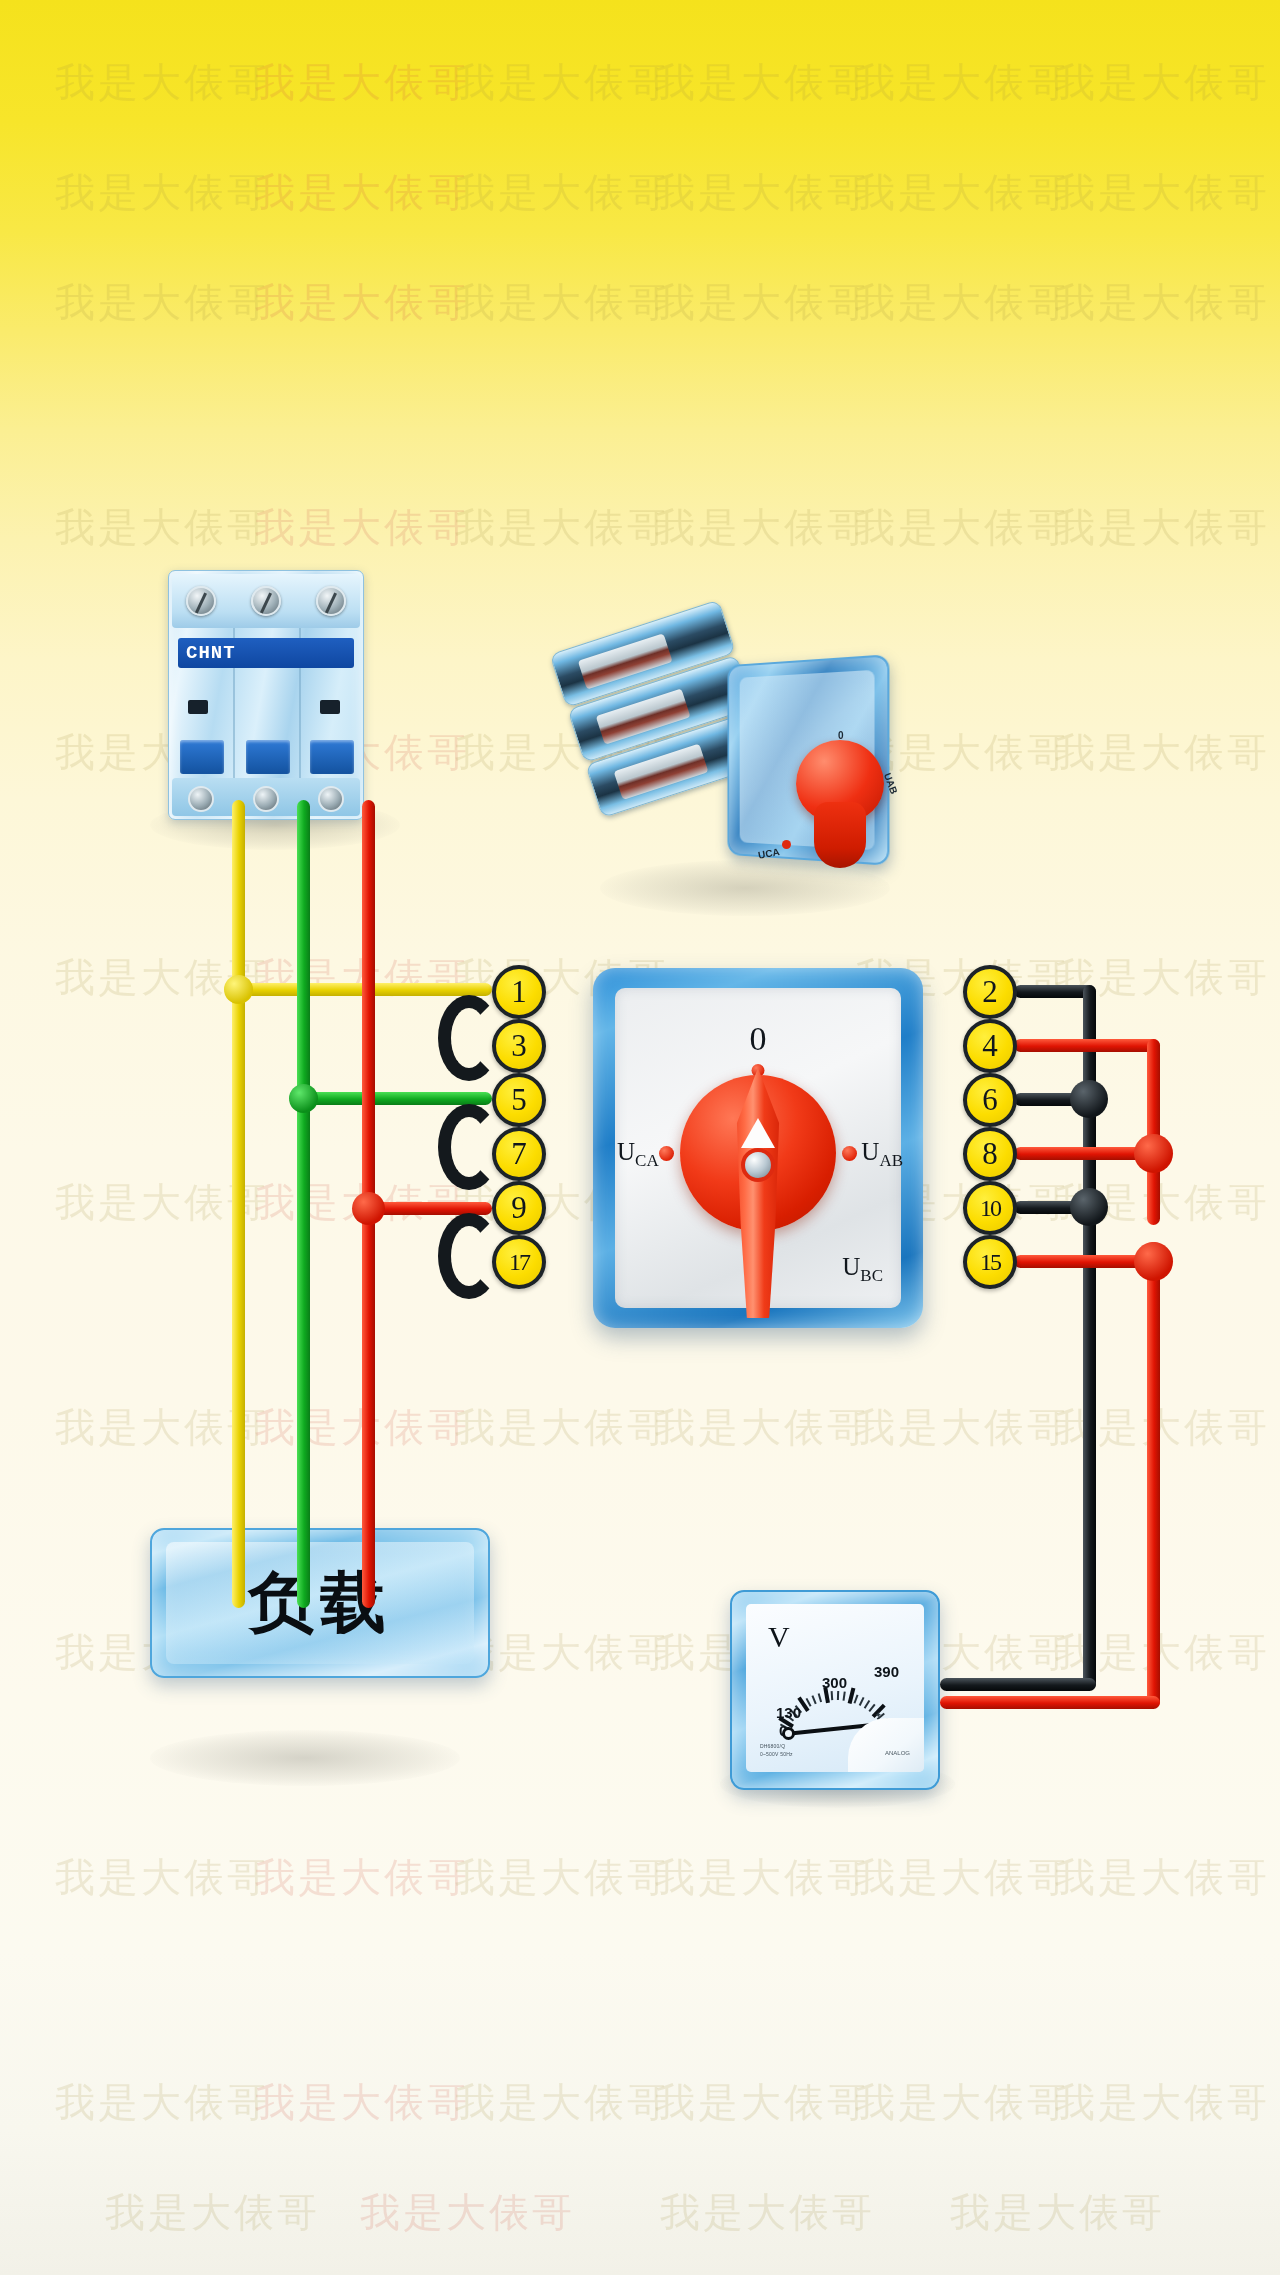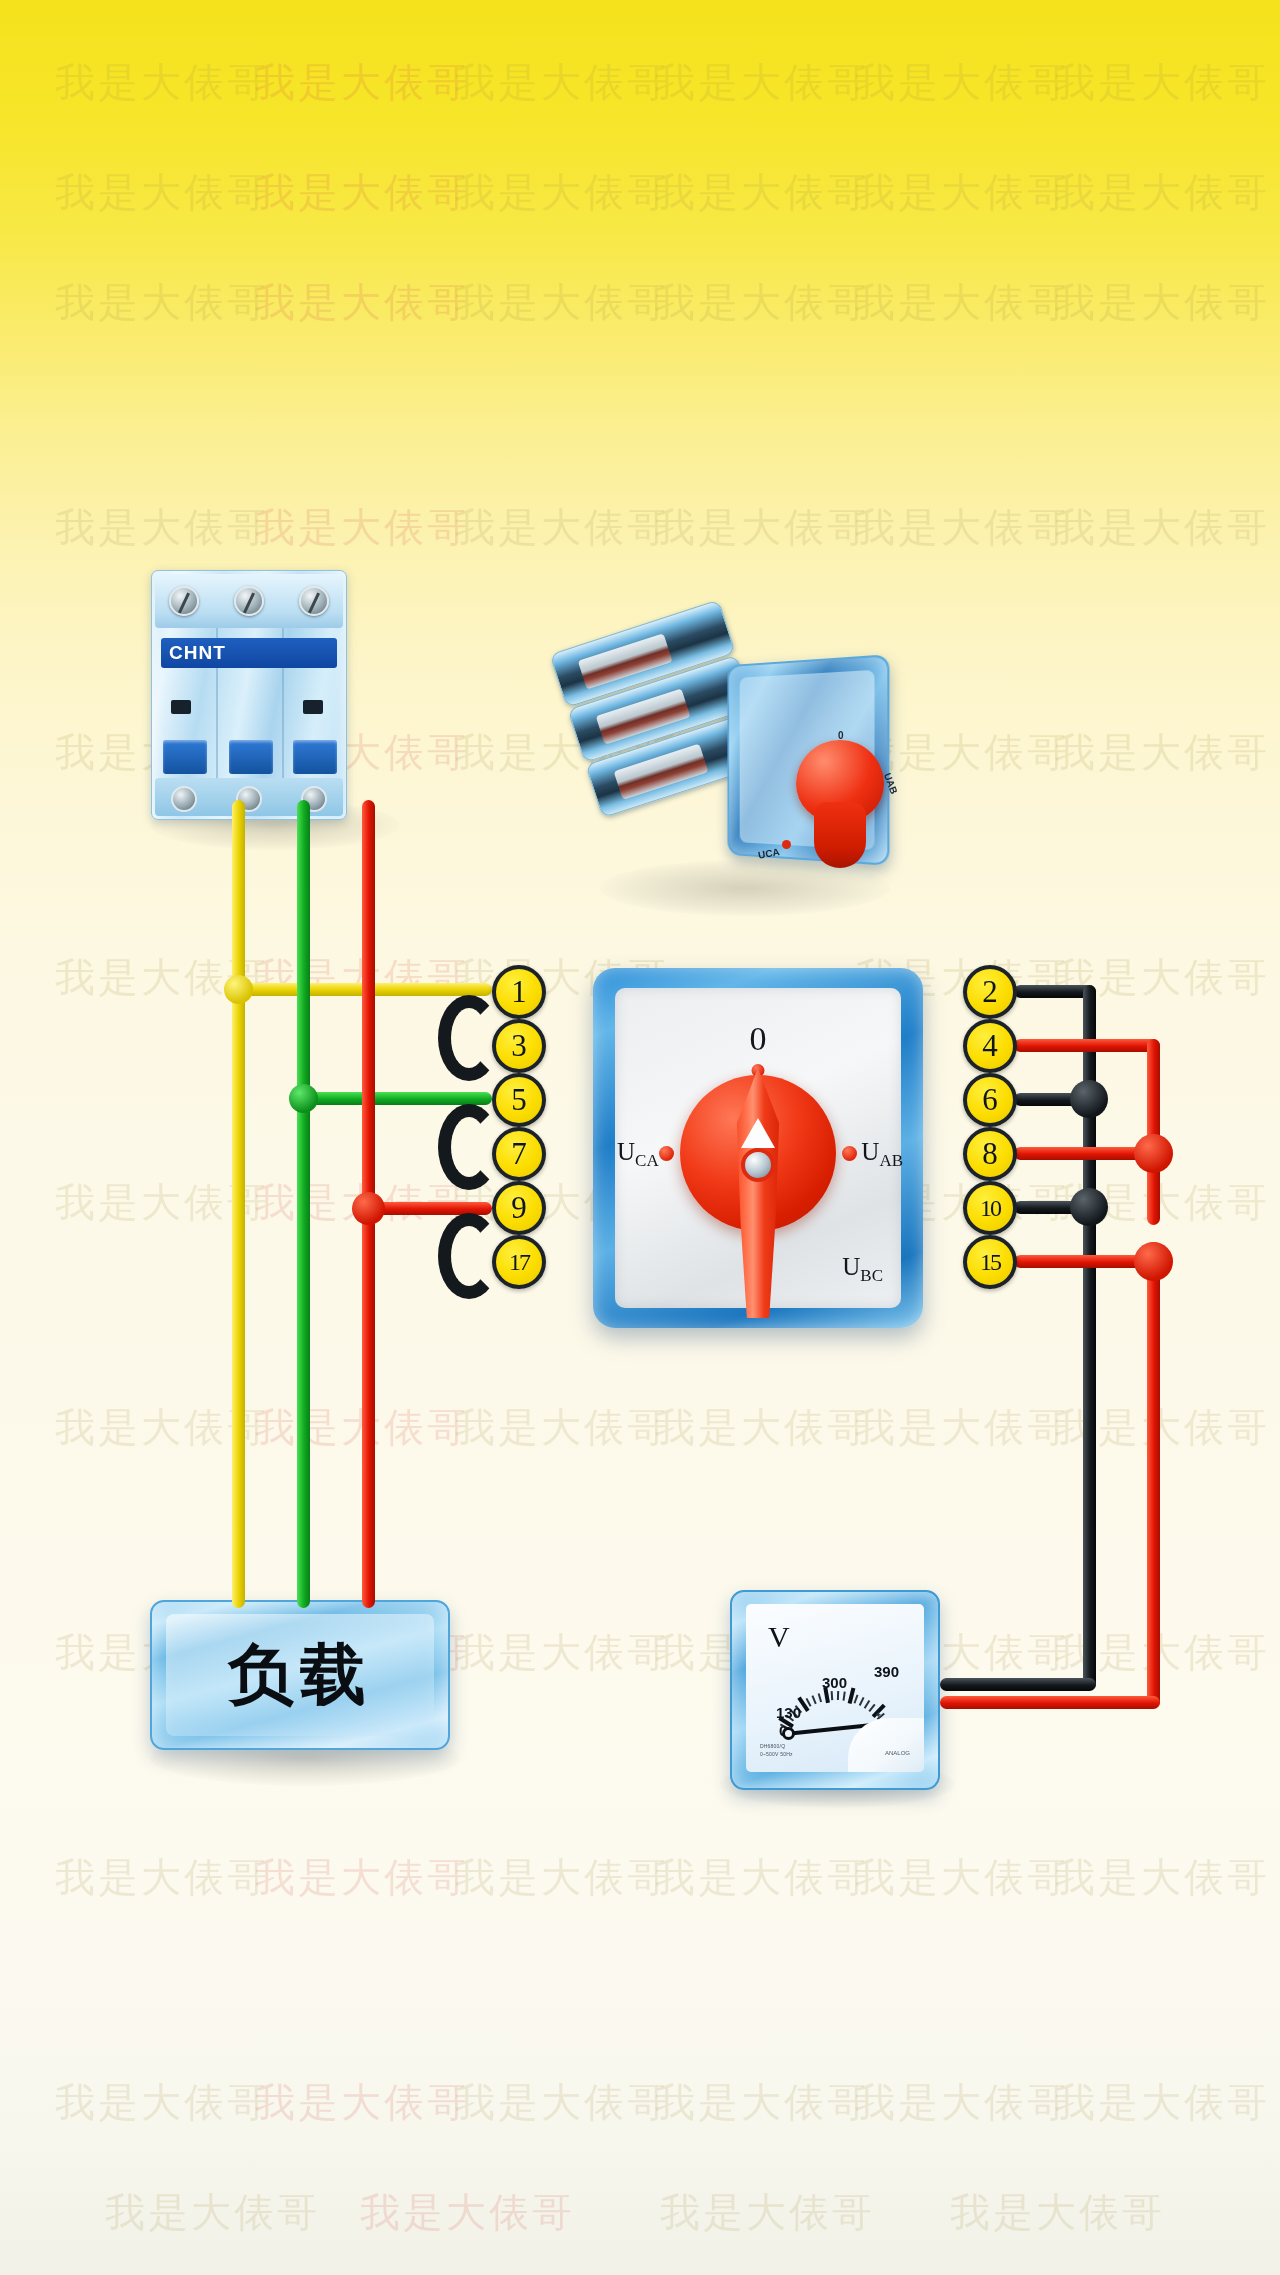--- a/index.html
+++ b/index.html
@@ -59,21 +59,21 @@
 
   
   .shadow-ellipse {
     position: absolute;
     border-radius: 50%;
     background: radial-gradient(ellipse at center, rgba(120,120,110,0.30) 0%, rgba(150,150,140,0.12) 55%, rgba(0,0,0,0) 75%);
     z-index: 8;
   }
 
   
-  #mcb { position: absolute; left: 151px; top: 570px; width: 196px; height: 250px; z-index: 20; }
+  #mcb { position: absolute; left: 168px; top: 570px; width: 196px; height: 250px; z-index: 20; font-family: Liberation Mono, monospace; }
   #mcb .body {
     position: absolute; inset: 0;
     border-radius: 7px;
     background: linear-gradient(100deg,
       #cfe8f7 0%, #e9f6fd 12%, #b6dcf2 30%, #dbf0fb 48%,
       #a9d4ee 62%, #d6eefa 80%, #bfe1f4 100%);
     border: 1px solid #8fc2e0;
     box-shadow: inset 0 0 14px rgba(255,255,255,0.85), 0 3px 10px rgba(60,90,120,0.28);
   }
   #mcb .pole-div { position: absolute; top: 4px; bottom: 4px; width: 2px; background: rgba(120,170,200,0.55); }
@@ -273,21 +273,21 @@
     border-radius: 50%;
   }
 
   .node {
     position: absolute; border-radius: 50%; z-index: 33;
   }
   .node.black { background: radial-gradient(circle at 35% 30%, #5a646b, #11161a 70%); }
   .node.red { background: radial-gradient(circle at 35% 30%, #ff6a4a, #cf1400 70%); }
 
   
-  #load-box { position: absolute; left: 150px; top: 1600px; width: 300px; height: 150px; z-index: 20; }
+  #load-box { position: absolute; left: 150px; top: 1528px; width: 340px; height: 150px; z-index: 20; }
   #load-box .shell {
     position: absolute; inset: 0;
     border-radius: 14px;
     background: linear-gradient(165deg,
       #8ecdf0 0%, #bfe5f8 10%, #5fb4e4 26%, #a7dbf5 46%,
       #6fbce8 66%, #cdeafb 86%, #86c8ee 100%);
     border: 2px solid #4fa6dc;
     box-shadow: inset 0 0 26px rgba(255,255,255,0.7), 0 8px 18px rgba(50,90,130,0.3);
   }
   #load-box .inner {

